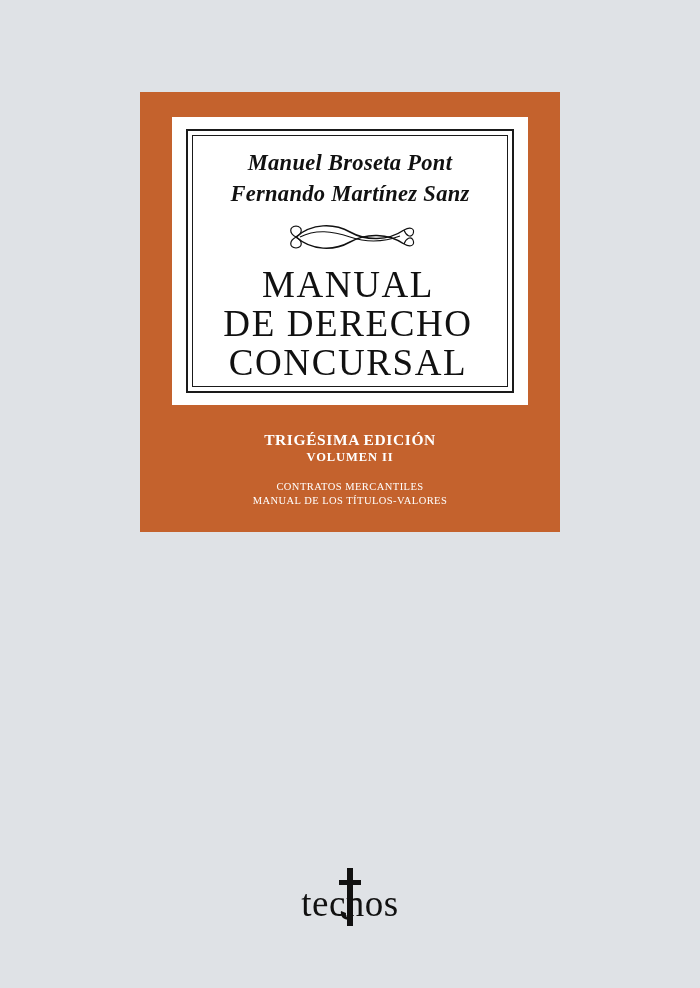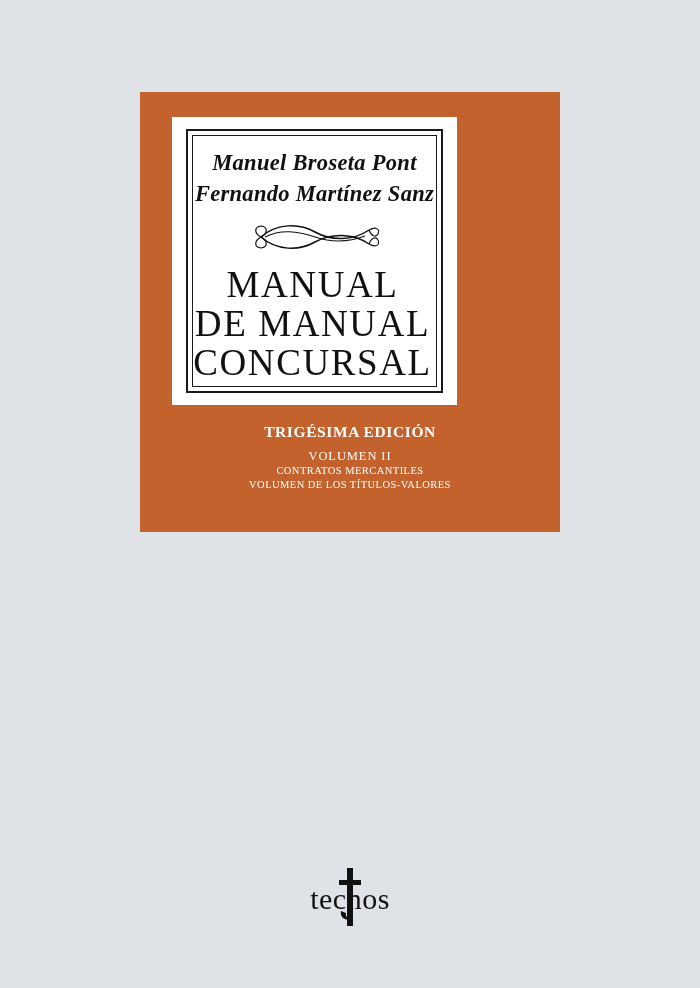--- a/index.html
+++ b/index.html
@@ -29,21 +29,21 @@
     width: 420px;
     height: 440px;
     background: #c4622d;
     box-sizing: border-box;
   }
 
   .cover-inner {
     position: absolute;
     left: 32px;
     top: 25px;
-    width: 285px;
+    width: 356px;
     height: 288px;
     background: #ffffff;
   }
 
   .frame-outer {
     position: absolute;
     left: 14px;
     top: 12px;
     right: 14px;
     bottom: 12px;
@@ -112,31 +112,32 @@
     top: 330px;
     text-align: center;
   }
   .edition {
     font-family: "Liberation Serif", serif;
     font-weight: bold;
     font-size: 15.5px;
     letter-spacing: 0.6px;
     color: #ffffff;
     line-height: 20px;
+    margin-top: 8px;
   }
   .volume {
     font-family: "Liberation Serif", serif;
-    font-weight: normal;
+    font-weight: bold;
     font-size: 12.5px;
     letter-spacing: 0.9px;
     color: #ffffff;
-    margin-top: 7px;
     line-height: 15px;
   }
   .subjects {
+    margin-top: 15px;
     font-family: "Liberation Serif", serif;
     font-size: 10.5px;
     letter-spacing: 0.45px;
     color: #ffffff;
     line-height: 13.5px;
   }
 
   
   .publisher {
     position: absolute;
@@ -152,21 +153,21 @@
     width: 130px;
     height: 58px;
   }
   .publisher-name {
     position: absolute;
     left: 0;
     top: 14px;
     width: 130px;
     text-align: center;
     font-family: "Liberation Serif", serif;
-    font-size: 30px;
+    font-size: 37px;
     letter-spacing: 0.5px;
     color: #111;
   }
   .publisher-cross {
     position: absolute;
     left: 50%;
     top: 0;
     transform: translateX(-50%);
   }
 </style>
@@ -194,31 +195,31 @@
           <path d="M18 17 C 34 9, 50 11, 68 17 C 86 23, 102 22, 118 16" stroke-width="1.1"></path>
           <path d="M14 17 C 7 13, 7 7, 14 6 C 21 7, 21 13, 14 17" stroke-width="1.2"></path>
           <path d="M14 17 C 7 21, 7 27, 14 28 C 21 27, 21 21, 14 17" stroke-width="1.2"></path>
           <path d="M122 10 C 129 6, 133 9, 131 14 C 129 18, 124 16, 122 10" stroke-width="1.1"></path>
           <path d="M122 24 C 129 28, 133 25, 131 20 C 129 16, 124 18, 122 24" stroke-width="1.1"></path>
         </svg>
       </div>
 
       <div class="title">
         <div class="title-line">MANUAL</div>
-        <div class="title-line">DE MANUAL</div>
+        <div class="title-line">DE DERECHO</div>
         <div class="title-line">CONCURSAL</div>
       </div>
     </div>
 
     <div class="edition-block">
       <div class="edition">TRIGÉSIMA EDICIÓN</div>
       <div class="volume">VOLUMEN II</div>
       <div class="subjects">
         <div>CONTRATOS MERCANTILES</div>
-        <div>VOLUMEN DE LOS TÍTULOS-VALORES</div>
+        <div>MANUAL DE LOS TÍTULOS-VALORES</div>
       </div>
     </div>
 
   </div>
 
   <div class="publisher">
     <span class="publisher-mark">
       <span class="publisher-cross">
         <svg width="26" height="58" viewBox="0 0 26 58">
           <rect x="10" y="0" width="6" height="58" fill="#111111"></rect>

